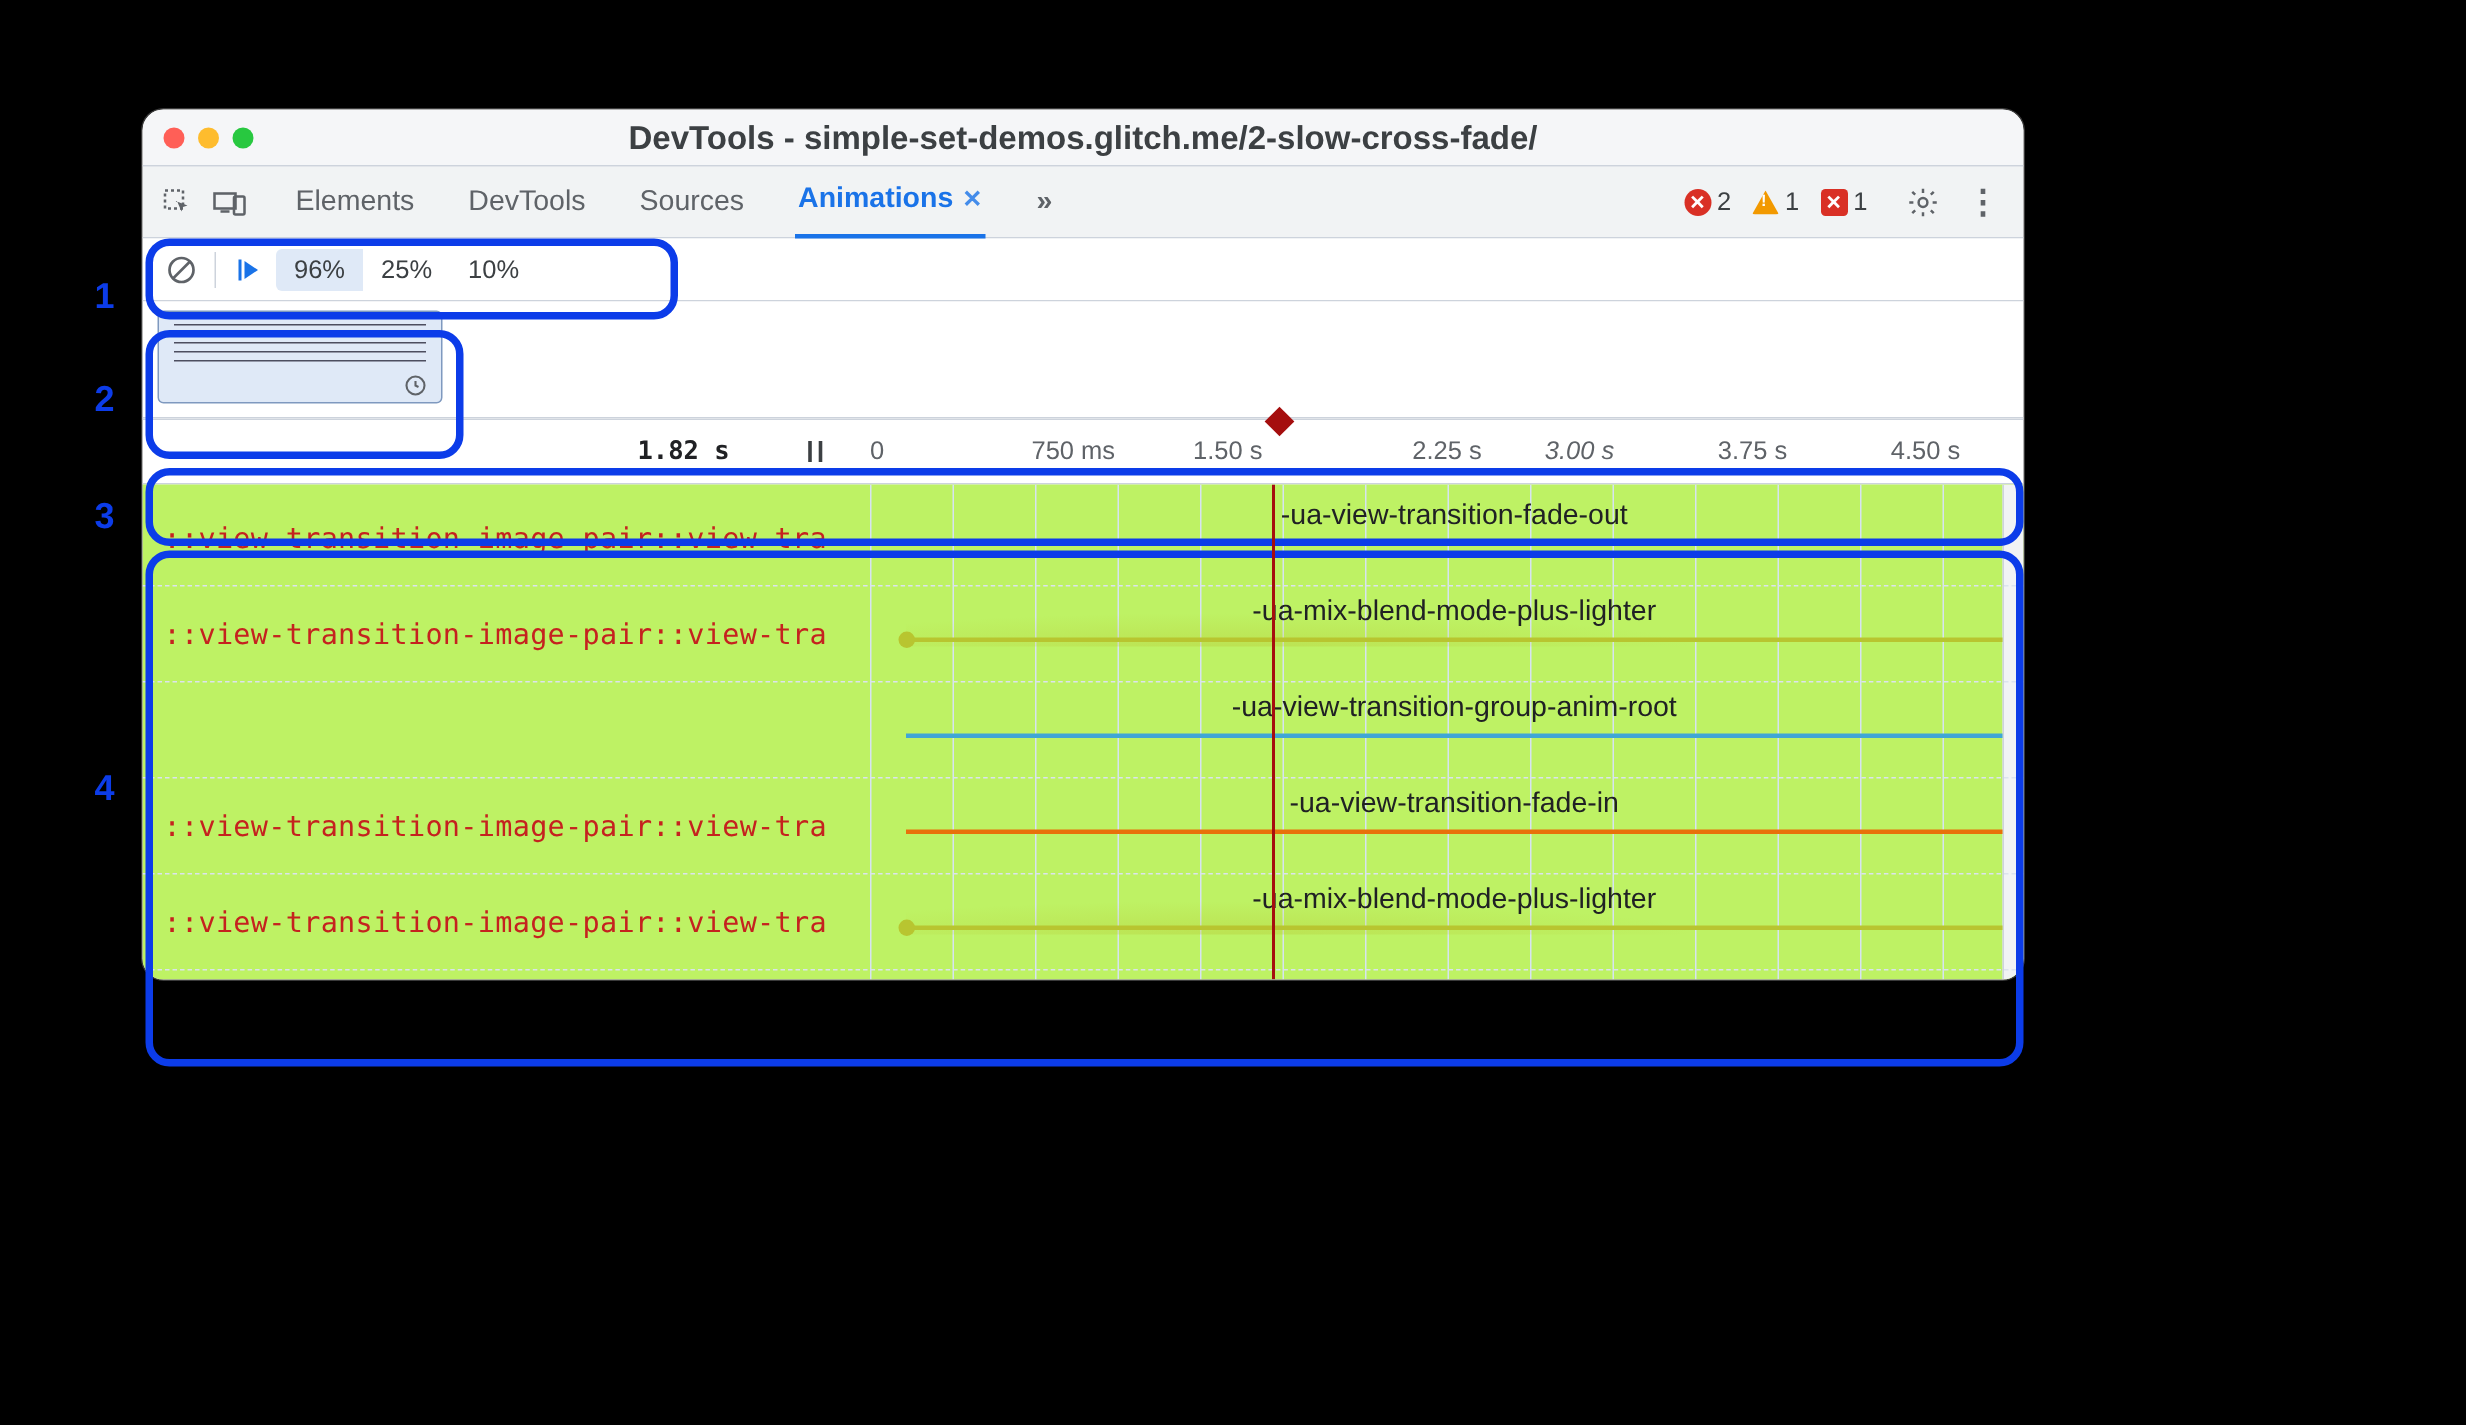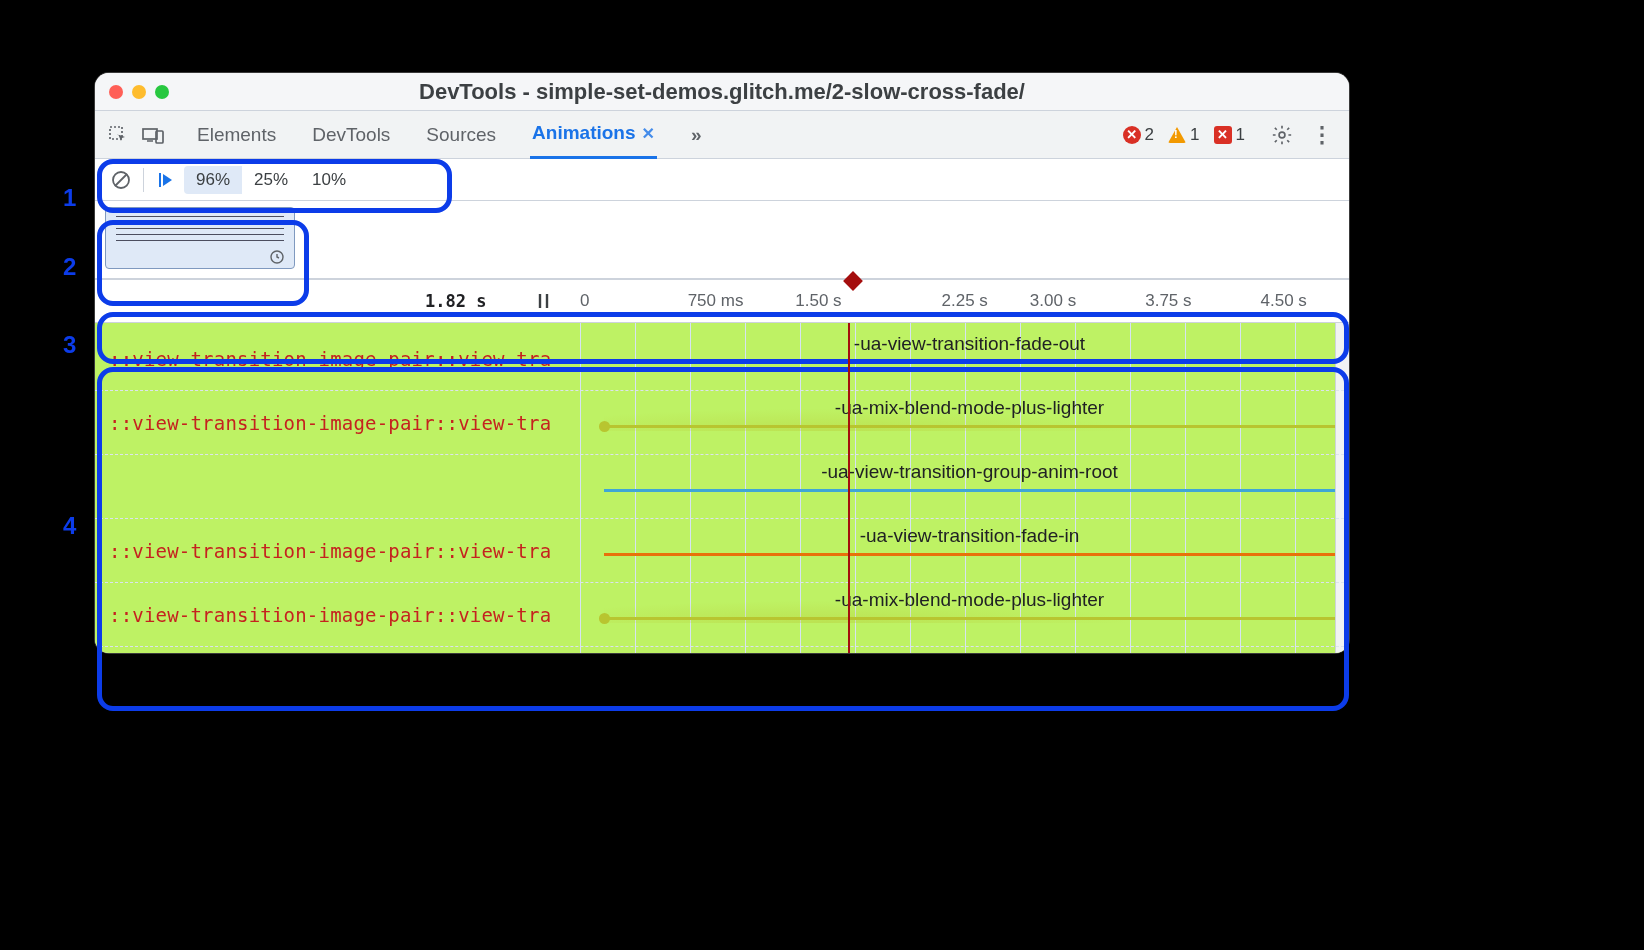--- a/index.html
+++ b/index.html
@@ -202,21 +202,21 @@
             <line x1="5" y1="2" x2="5" y2="16"></line>
             <line x1="12" y1="2" x2="12" y2="16"></line>
           </svg>
       </span>
       <div class="ticks">
 
       <span class="tick-lbl" style="left: 0%;">0</span>
           <span class="tick-lbl" style="left: 14%;">750 ms</span>
           <span class="tick-lbl" style="left: 28%;">1.50 s</span>
           <span class="tick-lbl" style="left: 43.5%; margin-left: 27px;">2.25 s</span>
-          <span class="tick-lbl" style="left: 58.5%;">3.00 s</span>
+          <span class="tick-lbl" style="left: 58.5%; font-style: italic;">3.00 s</span>
           <span class="tick-lbl" style="left: 73.5%;">3.75 s</span>
           <span class="tick-lbl" style="left: 88.5%;">4.50 s</span>
           <span class="playhead-diamond" style="left: calc(35.5% - 7px);"></span>
         </div>
     </div>
 
     <div class="rows">
       <div class="vlines">
           <div class="vline" style="left: 485px;"></div>
           <div class="vline" style="left: 540px;"></div>

